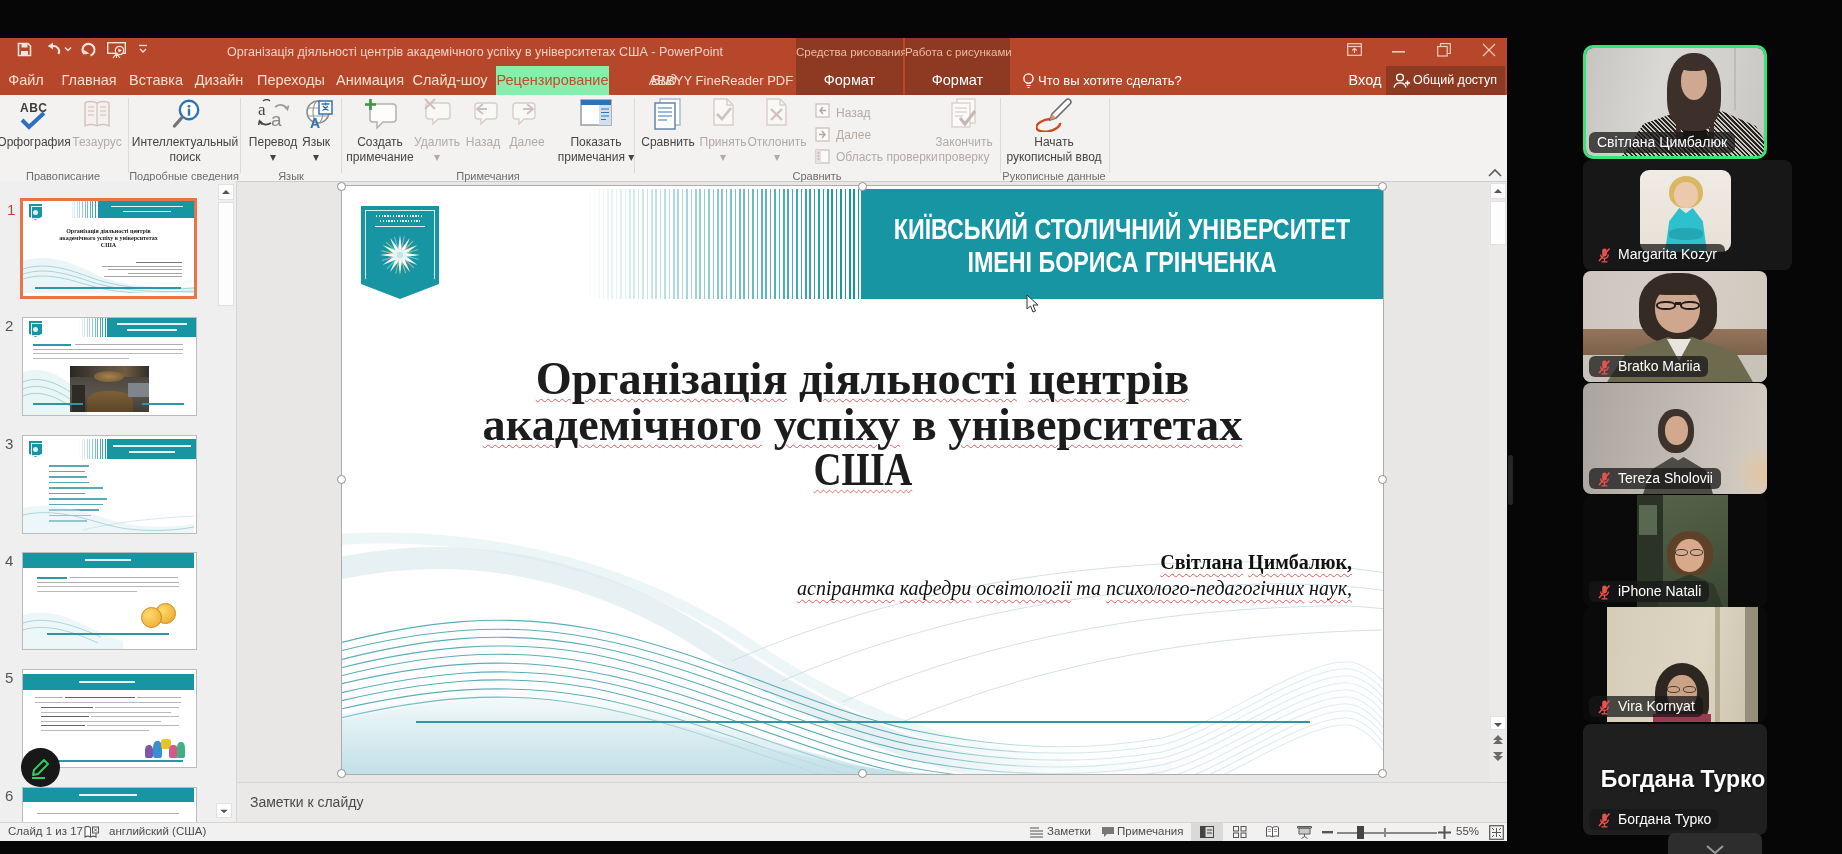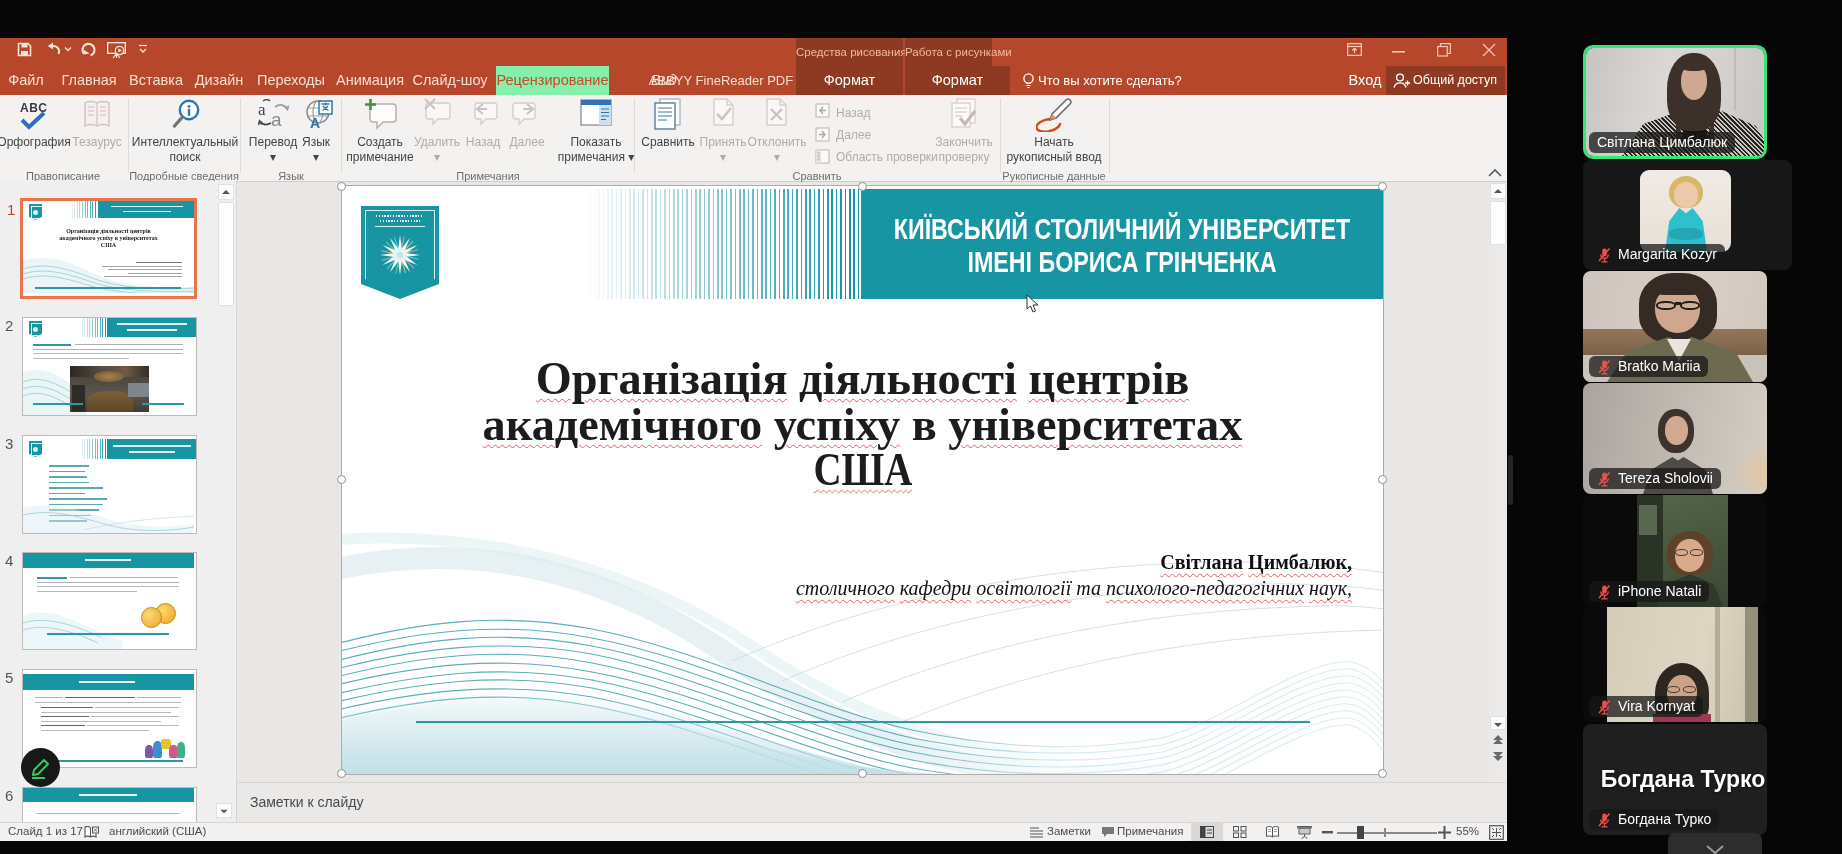--- a/index.html
+++ b/index.html
@@ -60,20 +60,21 @@
   <svg class="abs" style="left:107px;top:4px" width="19" height="17" viewBox="0 0 19 17">
       <rect x="0.7" y="0.7" width="17.6" height="10.6" fill="none" stroke="#f4e3dc" stroke-width="1.4"></rect>
       <circle cx="12.5" cy="8.5" r="4.2" fill="#b7472a" stroke="#f4e3dc" stroke-width="1.2"></circle>
       <path d="M11.3 6.5 L15 8.5 L11.3 10.5 z" fill="#f4e3dc"></path>
       <path d="M9.5 11.5 L6 16 M9.5 11.5 L13 16 M9.5 11.5 L9.5 16" stroke="#f4e3dc" stroke-width="1.2"></path>
     </svg>
   <svg class="abs" style="left:138px;top:6px" width="10" height="11" viewBox="0 0 10 11">
       <path d="M1 1.5 h8" stroke="#f4e3dc" stroke-width="1.3"></path>
       <path d="M2 5 L5 8 L8 5" fill="none" stroke="#f4e3dc" stroke-width="1.3"></path>
     </svg>
+  <div class="abs" style="left:0;top:0;width:950px;text-align:center;font-size:12.5px;line-height:28px;color:#ecd2c7">Організація діяльності центрів академічного успіху в університетах США - PowerPoint</div>
   
   <svg class="abs" style="left:1347px;top:5px" width="15" height="13" viewBox="0 0 15 13">
       <rect x="0.7" y="0.7" width="13.6" height="11.6" fill="none" stroke="#f2cabb" stroke-width="1.2"></rect>
       <path d="M0.7 3.5 h13.6" stroke="#f2cabb" stroke-width="1.2"></path>
       <path d="M7.5 10 V5.5 M5.3 7.5 L7.5 5.3 L9.7 7.5" fill="none" stroke="#f2cabb" stroke-width="1.2"></path>
     </svg>
   <svg class="abs" style="left:1392px;top:13px" width="13" height="2" viewBox="0 0 13 2">
       <rect width="13" height="1.6" fill="#f2cabb"></rect>
     </svg>
   <svg class="abs" style="left:1437px;top:5px" width="14" height="14" viewBox="0 0 14 14">
@@ -106,21 +107,21 @@
     <svg class="abs" style="left:6px;top:6px" width="18" height="17" viewBox="0 0 18 17">
         <circle cx="8" cy="5.5" r="3.4" fill="none" stroke="#fff" stroke-width="1.4"></circle>
         <path d="M2 15.5 a6.2 6.2 0 0 1 12 0" fill="none" stroke="#fff" stroke-width="1.4"></path>
         <path d="M13 11 h5 M15.5 8.5 v5" stroke="#fff" stroke-width="1.4"></path>
       </svg>
     <span style="margin-left:27px">Общий доступ</span>
   </div>
 </div>
 
 <div class="abs" style="left:796px;top:38px;width:107px;height:28px;background:#8e3a22;color:#efb9a2;font-size:11.5px;text-align:center;line-height:29px;white-space:nowrap;">Средства рисования</div>
-<div class="abs" style="left:905px;top:38px;width:87px;height:28px;background:#8e3a22;color:#efb9a2;font-size:11.5px;text-align:center;line-height:29px;white-space:nowrap;">Работа с рисунками</div>
+<div class="abs" style="left:905px;top:38px;width:105px;height:28px;background:#8e3a22;color:#efb9a2;font-size:11.5px;text-align:center;line-height:29px;white-space:nowrap;">Работа с рисунками</div>
 <div class="abs" style="left:796px;top:66px;width:107px;height:29px;background:#8e3a22;color:#fff;font-size:14.5px;text-align:center;line-height:29px;">Формат</div>
 <div class="abs" style="left:905px;top:66px;width:105px;height:29px;background:#8e3a22;color:#fff;font-size:14.5px;text-align:center;line-height:29px;">Формат</div>
 
 <div class="abs" id="ribbon">
 
   <div class="gsep" style="left:128px"></div>
   <div class="gsep" style="left:240px"></div>
   <div class="gsep" style="left:341px"></div>
   <div class="gsep" style="left:634px"></div>
   <div class="gsep" style="left:1000px"></div>
@@ -511,21 +512,21 @@
         <path d="M390 135 C540 70 700 40 870 36 C940 35 1000 40 1051 48"></path>
         <path d="M440 155 C590 90 750 62 920 58 C980 57 1030 62 1051 66"></path>
         <path d="M500 176 C650 112 810 84 980 80 C1010 79 1035 82 1051 84"></path>
         <path d="M560 196 C710 134 870 108 1040 104"></path>
       </g>
       <path d="M74 382 H968" transform="translate(0,-186)" stroke="#2e96a5" stroke-width="2"></path>
     </svg>
 
     <div class="abs" style="right:31px;top:364px;text-align:right;font-family:'Liberation Serif',serif;font-size:20px;line-height:24px;color:#111;">
       <div style="font-weight:bold;margin-bottom:2px;"><span class="wavy">Світлана</span> <span class="wavy">Цимбалюк,</span></div>
-      <div style="font-style:italic;"><span class="wavy">столичного</span> <span class="wavy">кафедри</span> <span class="wavy">освітології</span> та <span class="wavy">психолого-педагогічних</span> <span class="wavy">наук,</span></div>
+      <div style="font-style:italic;"><span class="wavy">аспірантка</span> <span class="wavy">кафедри</span> <span class="wavy">освітології</span> та <span class="wavy">психолого-педагогічних</span> <span class="wavy">наук,</span></div>
     </div>
 
     <svg class="abs" style="left:684px;top:108px" width="13" height="19" viewBox="0 0 13 19">
         <path d="M1 1 L1 15 L4.5 12 L7 18 L9.5 17 L7 11 L12 11 Z" fill="#fff" stroke="#333" stroke-width="1"></path>
       </svg>
   </div>
 
   <div class="handle" style="left:100px;top:0px"></div>
   <div class="handle" style="left:621px;top:0px"></div>
   <div class="handle" style="left:1141px;top:0px"></div>

